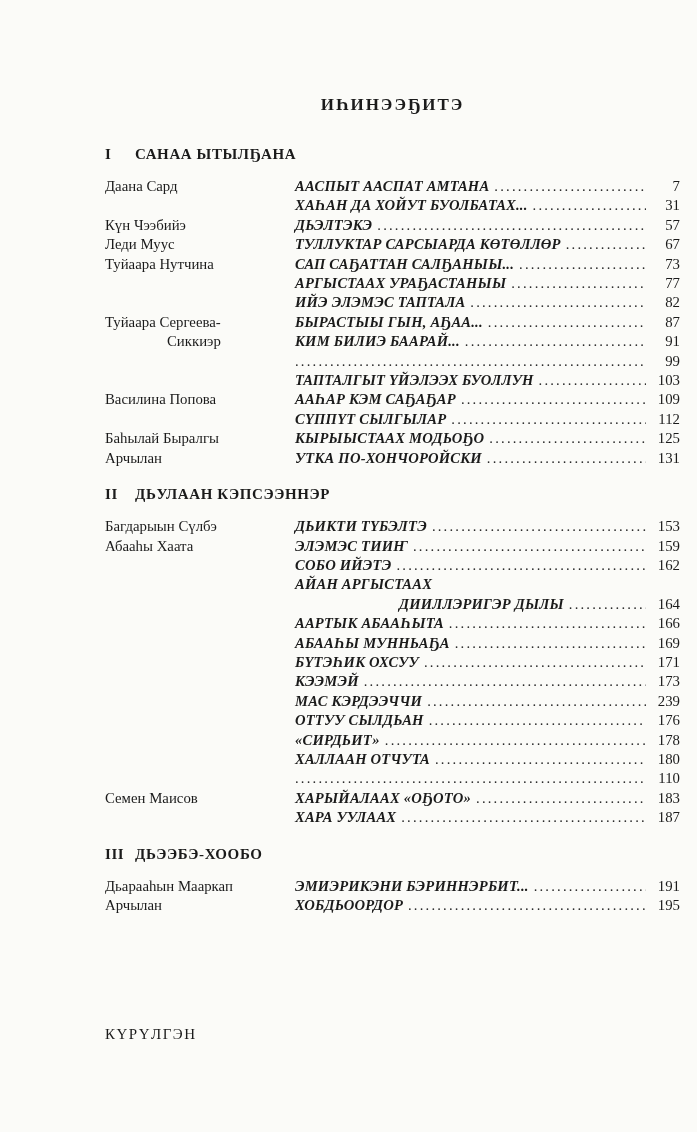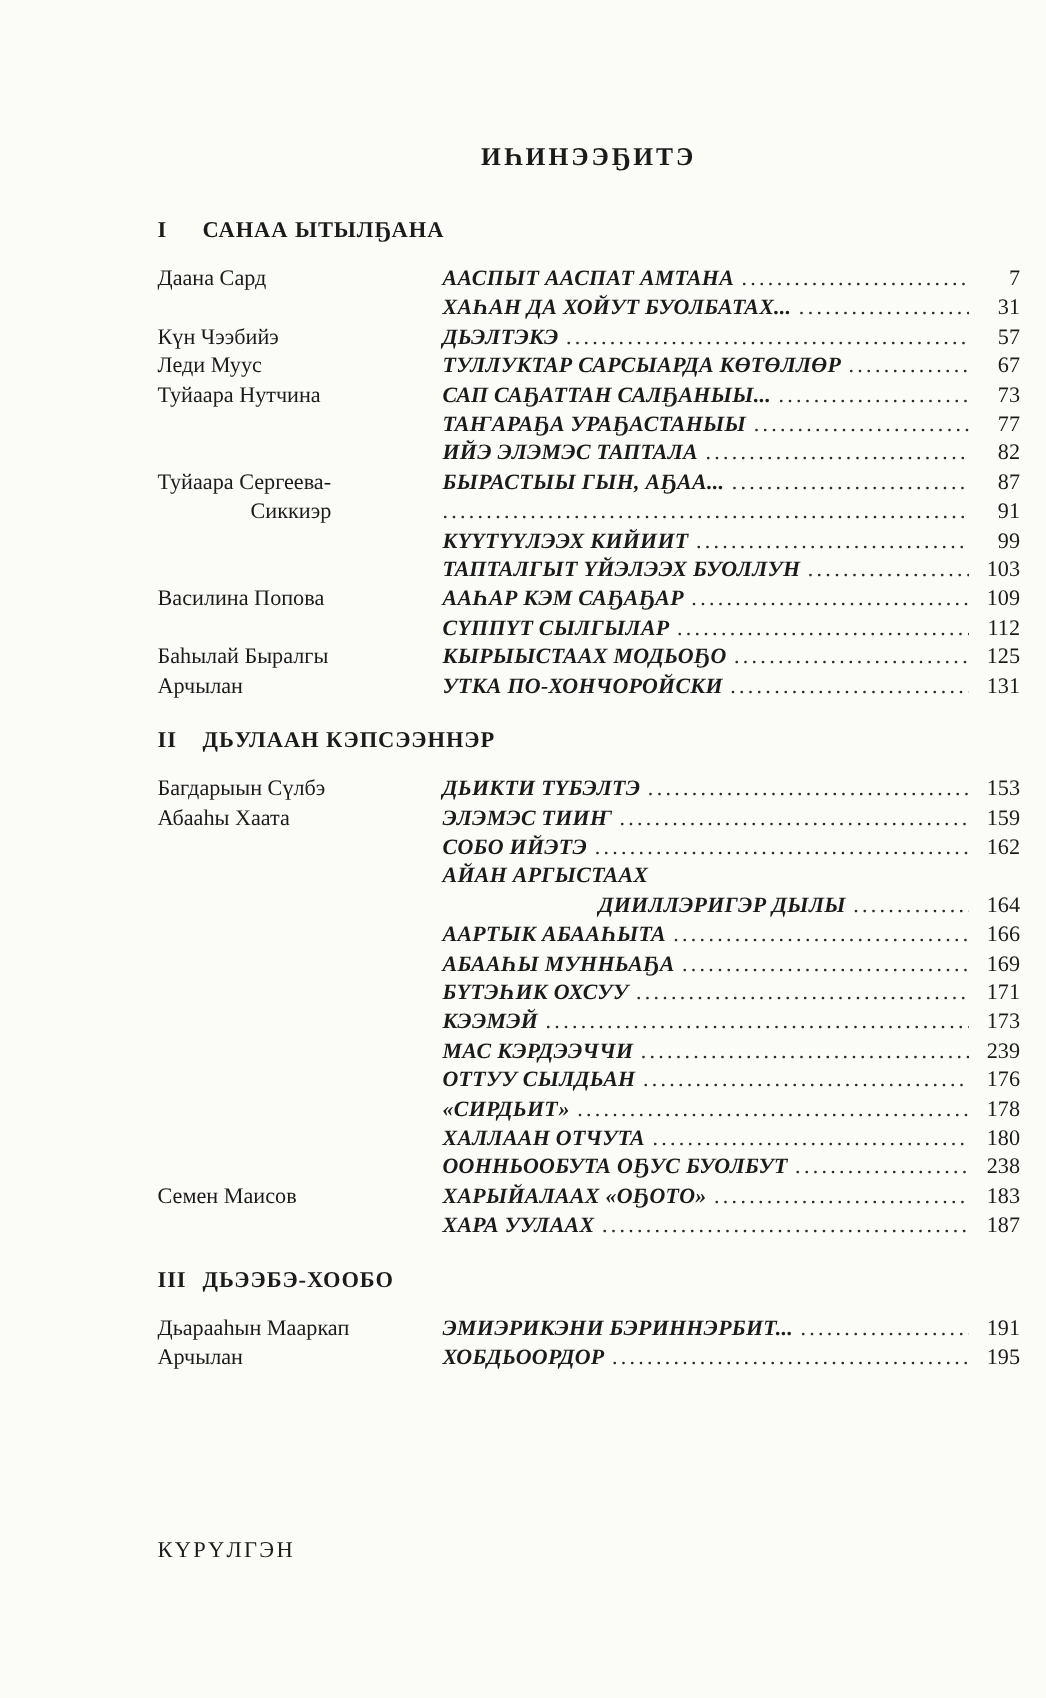--- a/index.html
+++ b/index.html
@@ -124,48 +124,48 @@
 
   <div class="entry-row">
     <span class="author">Туйаара Нутчина</span>
     <span class="title">САП САҔАТТАН САЛҔАНЫЫ...</span>
     <span class="leader"></span>
     <span class="page-num">73</span>
   </div>
 
   <div class="entry-row">
     <span class="author"></span>
-    <span class="title">ТАҤАРАҔА УРАҔАСТАНЫЫ</span>
+    <span class="title">АРГЫСТААХ УРАҔАСТАНЫЫ</span>
     <span class="leader"></span>
     <span class="page-num">77</span>
   </div>
 
   <div class="entry-row">
     <span class="author"></span>
     <span class="title">ИЙЭ ЭЛЭМЭС ТАПТАЛА</span>
     <span class="leader"></span>
     <span class="page-num">82</span>
   </div>
 
   <div class="entry-row">
     <span class="author">Туйаара Сергеева-</span>
     <span class="title">БЫРАСТЫЫ ГЫН, АҔАА...</span>
     <span class="leader"></span>
     <span class="page-num">87</span>
   </div>
 
   <div class="entry-row">
     <span class="author indent">Сиккиэр</span>
+    <span class="title">КИМ БИЛИЭ БААРАЙ...</span>
     <span class="leader"></span>
     <span class="page-num">91</span>
   </div>
 
   <div class="entry-row">
     <span class="author"></span>
-    <span class="title">КҮҮТҮҮЛЭЭХ КИЙИИТ</span>
     <span class="leader"></span>
     <span class="page-num">99</span>
   </div>
 
   <div class="entry-row">
     <span class="author"></span>
     <span class="title">ТАПТАЛГЫТ ҮЙЭЛЭЭХ БУОЛЛУН</span>
     <span class="leader"></span>
     <span class="page-num">103</span>
   </div>
@@ -293,23 +293,22 @@
 
   <div class="entry-row">
     <span class="author"></span>
     <span class="title">ХАЛЛААН ОТЧУТА</span>
     <span class="leader"></span>
     <span class="page-num">180</span>
   </div>
 
   <div class="entry-row">
     <span class="author"></span>
-    <span class="title">ООННЬООБУТА ОҔУС БУОЛБУТ</span>
-    <span class="leader"></span>
-    <span class="page-num">238</span>
+    <span class="leader"></span>
+    <span class="page-num">110</span>
   </div>
 
   <div class="entry-row">
     <span class="author">Семен Маисов</span>
     <span class="title">ХАРЫЙАЛААХ «ОҔОТО»</span>
     <span class="leader"></span>
     <span class="page-num">183</span>
   </div>
 
   <div class="entry-row">

